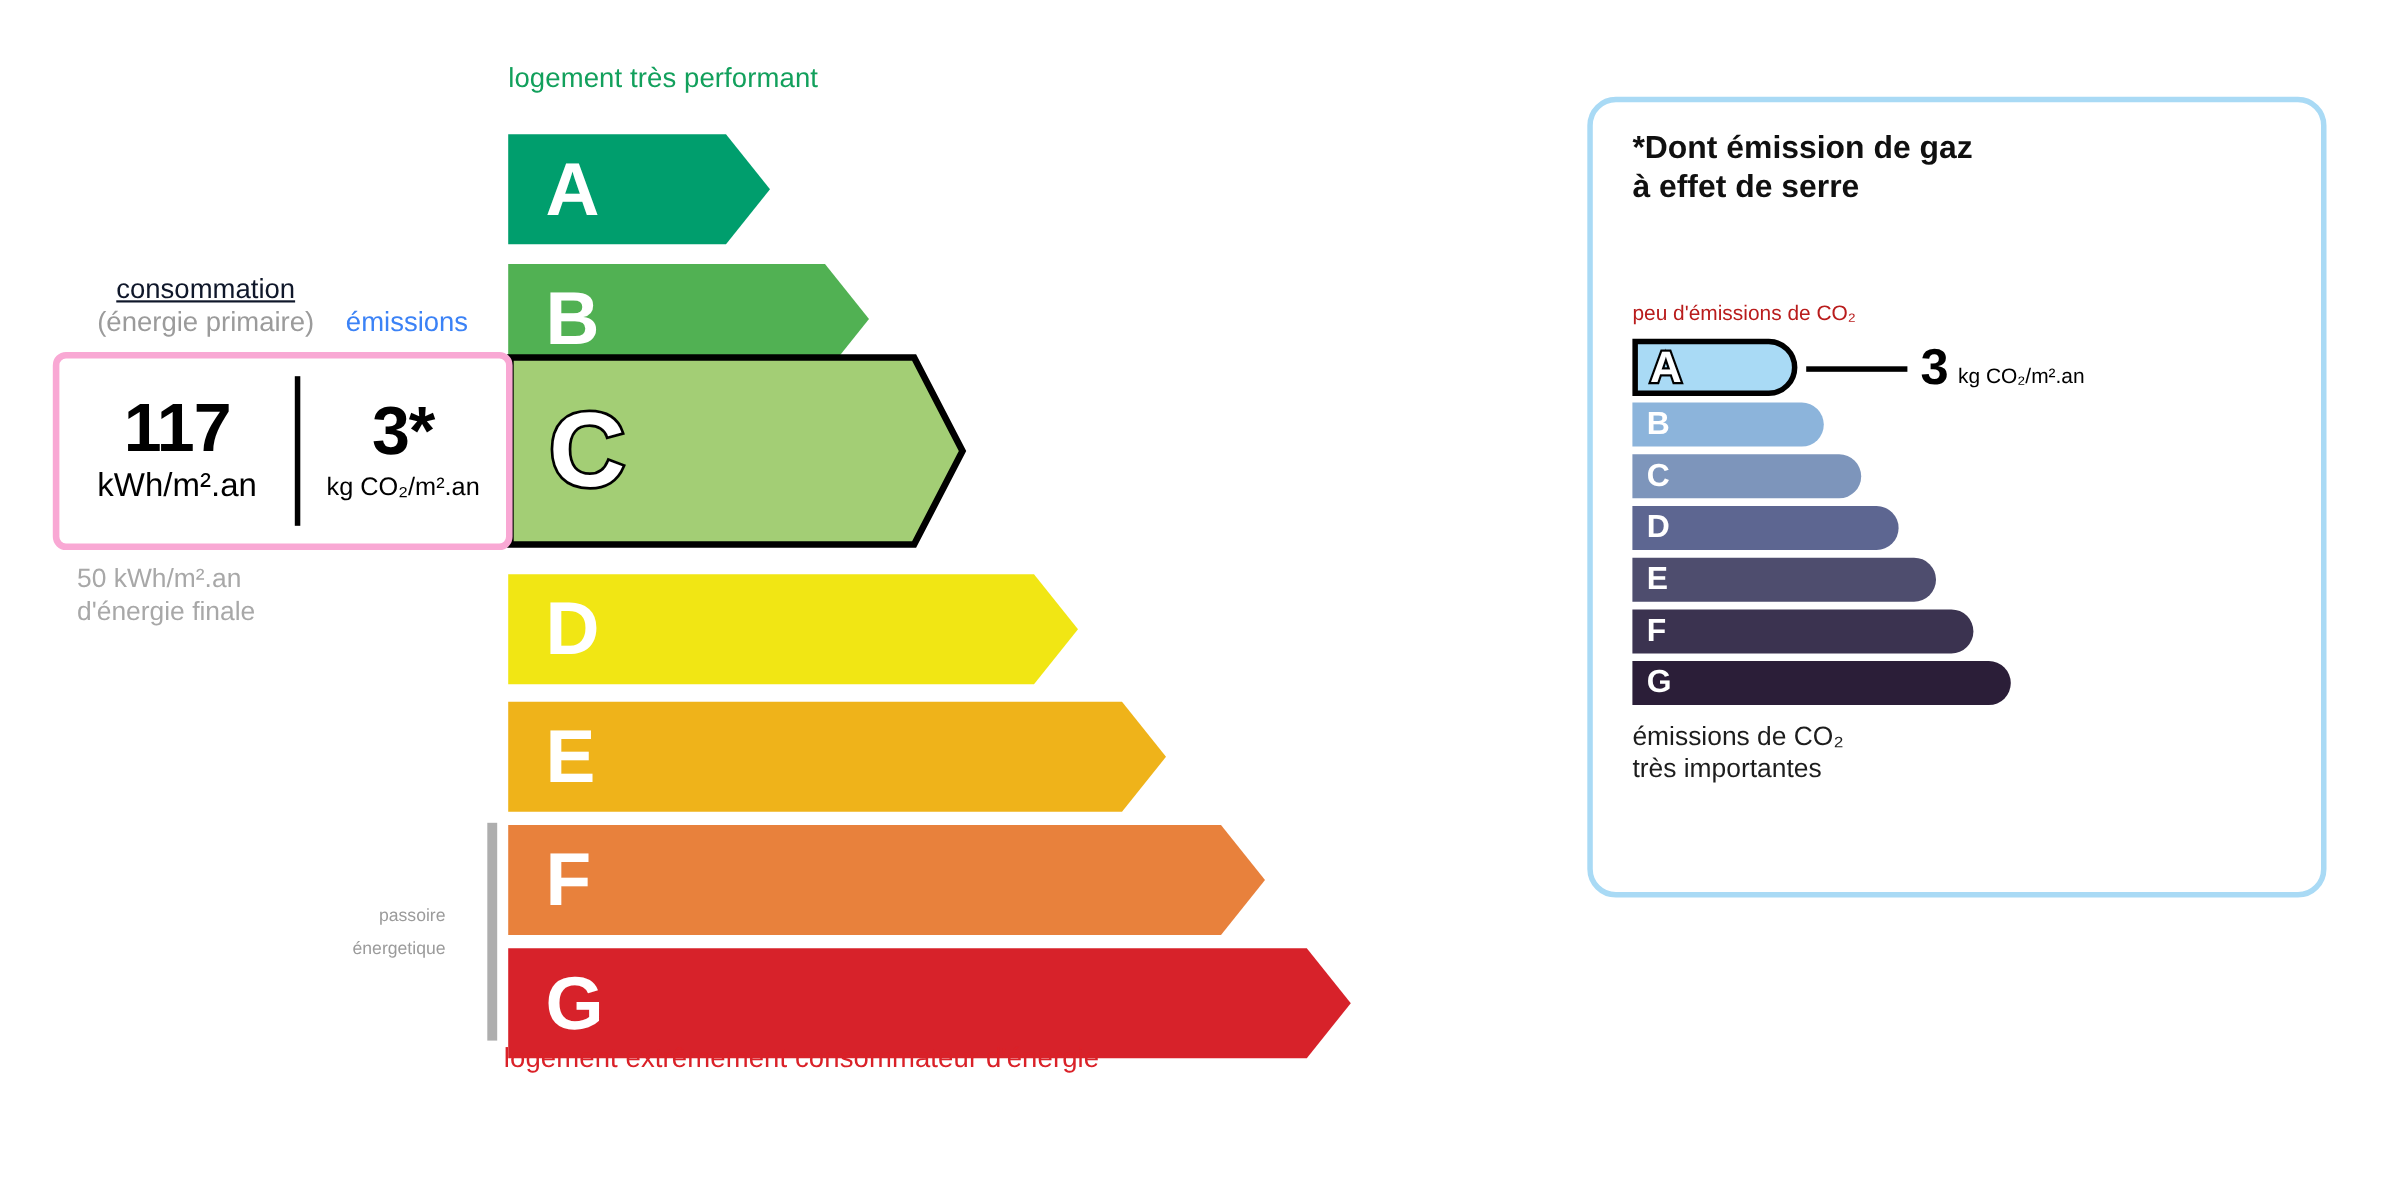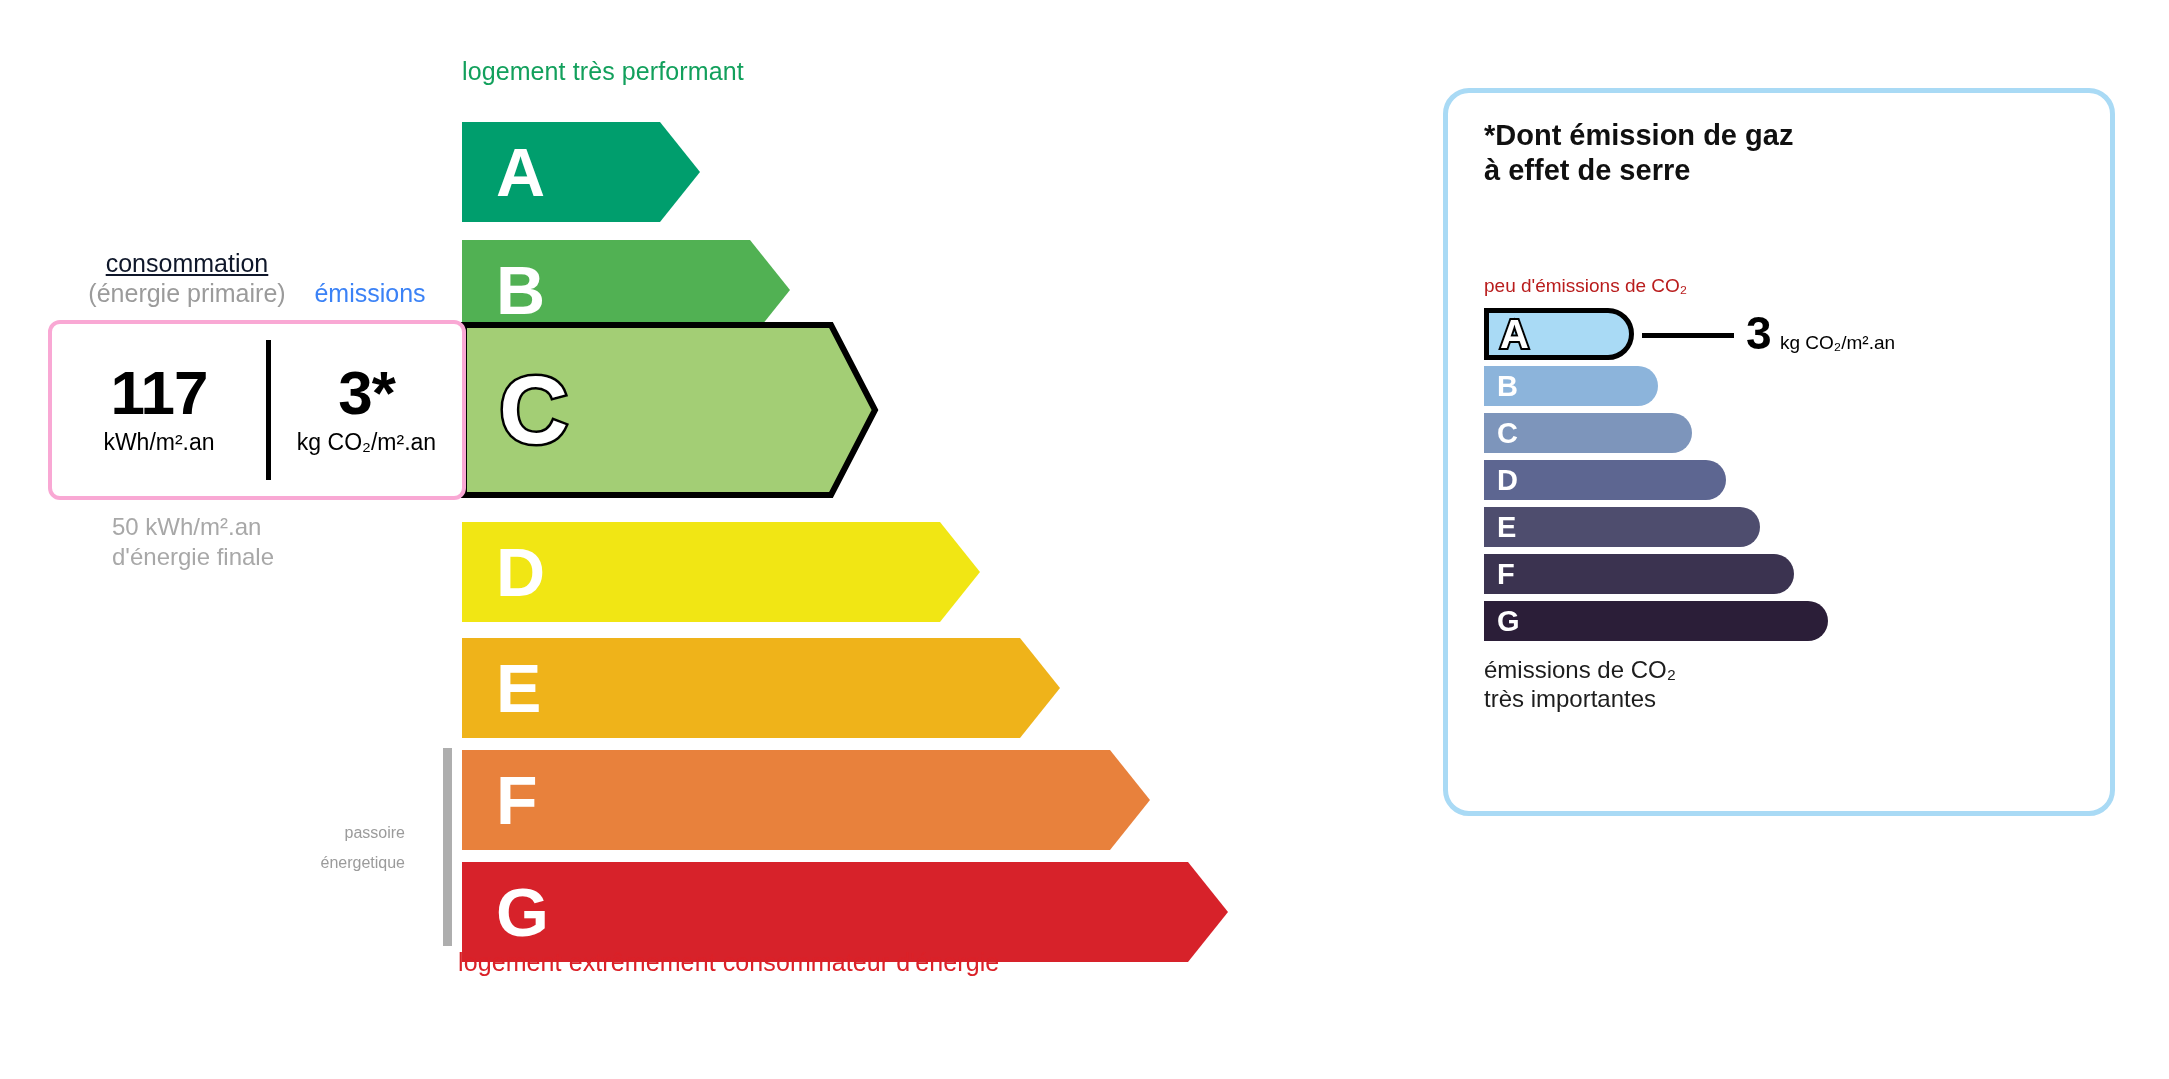--- a/index.html
+++ b/index.html
@@ -31,34 +31,34 @@
     font-size:25px;color:#9b9b9b;white-space:nowrap;
   }
   .hdr-emis{
     position:absolute;left:290px;top:279px;width:160px;text-align:center;
     font-size:25px;color:#3b82f6;white-space:nowrap;
   }
 
   
   #value-box{
     position:absolute;left:48px;top:320px;width:418px;height:180px;
-    border:4px solid #f9a8d4;border-radius:12px;background:#fff;
+    border:6px solid #f9a8d4;border-radius:12px;background:#fff;
     box-sizing:border-box;display:flex;align-items:stretch;z-index:4;
   }
   .vb-cell{flex:1;display:flex;flex-direction:column;align-items:center;justify-content:center;}
   .vb-cell.left{flex:0 0 214px;}
   .vb-divider{width:5px;background:#000;margin:16px 0;}
   .vb-num{font-size:62px;font-weight:700;line-height:.95;color:#000;letter-spacing:-1px;}
   .vb-num.small{font-size:62px;}
-  .vb-unit{font-size:23px;color:#000;margin-top:6px;white-space:nowrap;}
+  .vb-unit{font-size:30px;color:#000;margin-top:6px;white-space:nowrap;}
   .vb-unit.tight{font-size:23px;}
 
   .finale-note{
     position:absolute;left:70px;top:512px;width:330px;
-    font-size:24px;line-height:30px;color:#a8a8a8;margin-left:42px;
+    font-size:24px;line-height:30px;color:#a8a8a8;
   }
 
   
   .passoire{
     position:absolute;left:230px;top:818px;width:175px;text-align:right;
     font-size:16px;line-height:30px;color:#9b9b9b;
   }
   .passoire-bar{
     position:absolute;left:443px;top:748px;width:9px;height:198px;background:#aeaeae;
   }

